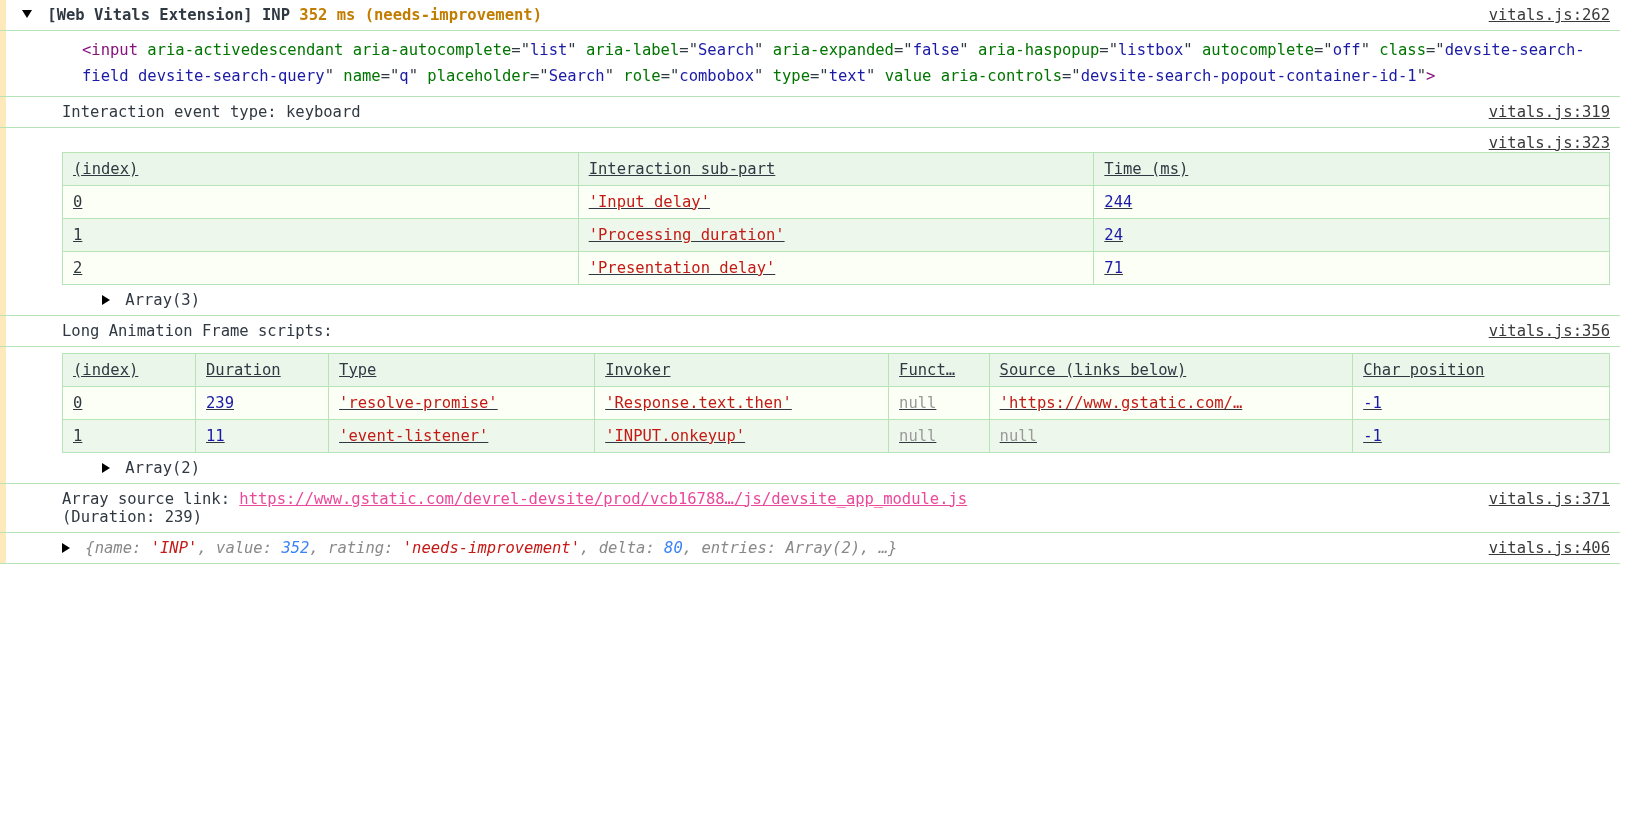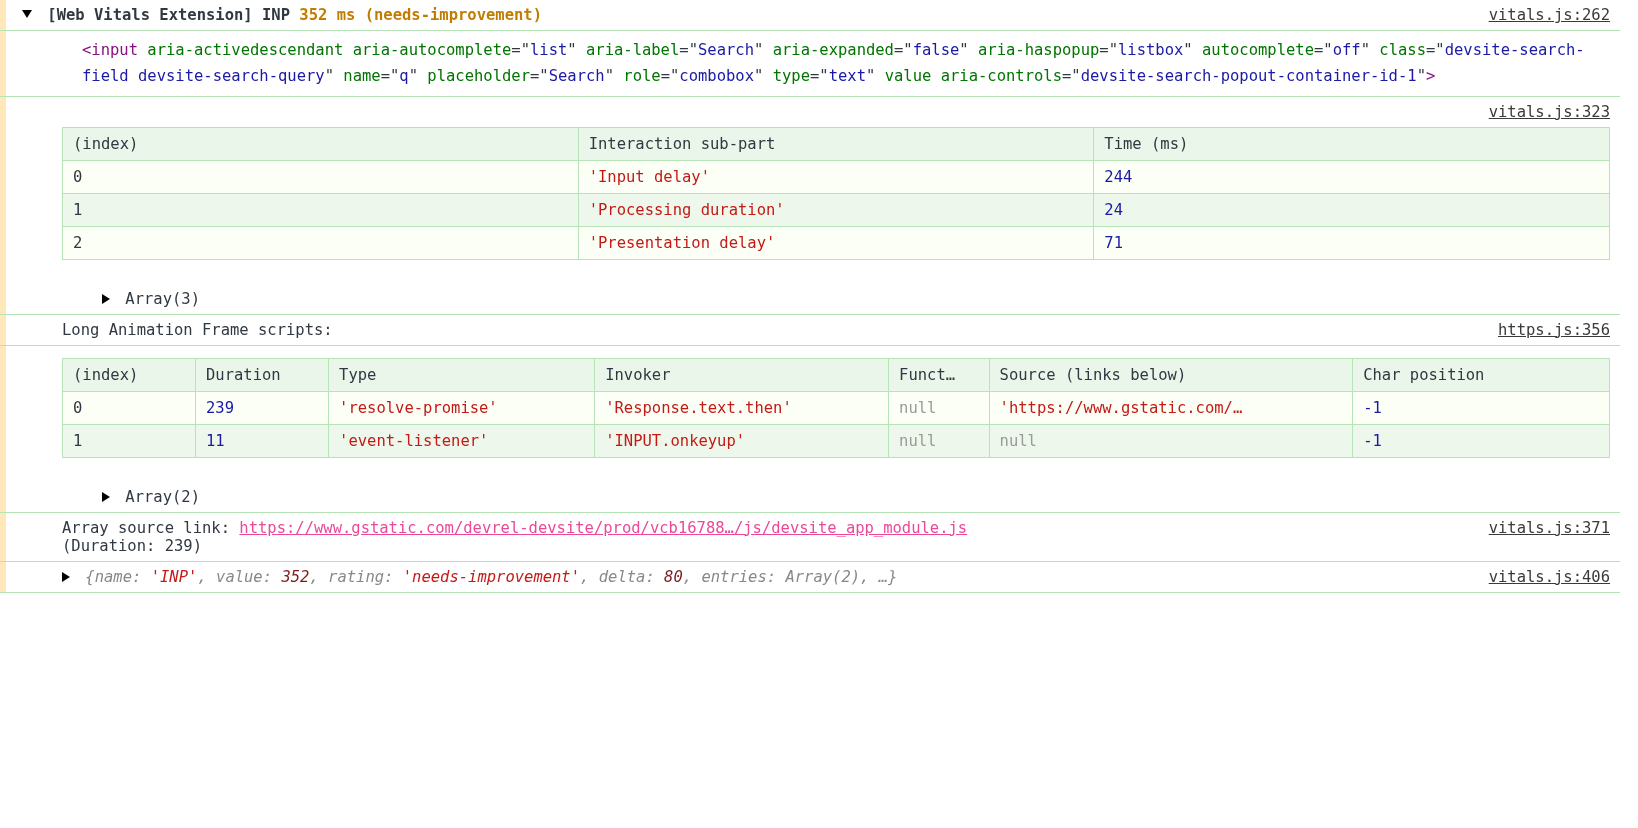--- a/index.html
+++ b/index.html
@@ -67,22 +67,23 @@
     border-top: 5.5px solid transparent;
     border-bottom: 5.5px solid transparent;
     border-left: 8px solid #000;
     margin-right: 6px;
   }
   .indent-1 { padding-left: 40px; }
   .tbl-wrap { padding-left: 40px; }
   .tbl {
     width: 100%;
     border-collapse: collapse;
-    margin-top: 6px;
+    margin-top: 0;
     table-layout: fixed;
+    text-decoration: underline;
   }
   .tbl th, .tbl td {
     border: 1px solid #b7e4b7;
     padding: 7px 10px;
     text-align: left;
     font-weight: normal;
     overflow: hidden;
     text-overflow: ellipsis;
     white-space: nowrap;
   }
@@ -93,22 +94,22 @@
   .c-blue { color: #1a1aa6; }
   .c-maroon { color: #881280; }
   .c-green { color: #007500; }
   .c-attrval { color: #1a1aa6; font-style: normal;}
   .c-grey { color: #9a9a9a; }
   .bold { font-weight: bold; }
   .c-orange { color: #c27d00; font-weight: bold; }
   .obj-summary { font-style: italic; color: #888; }
   .obj-summary .k { color: #888; }
   .obj-summary .s { color: #c41a16; }
-  .obj-summary .n { color: #7f1d1d; }
-  .array-sum { padding-left: 40px; padding-top: 6px; margin-top: 24px; }
+  .obj-summary .n { color: #3b82f6; }
+  .array-sum { padding-left: 40px; padding-top: 6px; }
   .el-code {
     padding-left: 60px;
     line-height: 1.7;
     word-wrap: break-word;
     overflow-wrap: break-word;
   }
   a.inlink { color: #ec4899; text-decoration: underline; }
   .flex-between { display:flex; justify-content: space-between; align-items: flex-start; gap: 20px;}
 </style>
 </head>
@@ -131,20 +132,29 @@
     </div>
   </div>
 
   <div class="log-row">
     <div class="gutter"></div>
     <div class="content">
       <div class="el-code" id="el-code"><span class="c-maroon">&lt;input</span> <span class="c-green">aria-activedescendant</span> <span class="c-green">aria-autocomplete</span>="<span class="c-attrval">list</span>" <span class="c-green">aria-label</span>="<span class="c-attrval">Search</span>" <span class="c-green">aria-expanded</span>="<span class="c-attrval">false</span>" <span class="c-green">aria-haspopup</span>="<span class="c-attrval">listbox</span>" <span class="c-green">autocomplete</span>="<span class="c-attrval">off</span>" <span class="c-green">class</span>="<span class="c-attrval">devsite-search-field devsite-search-query</span>" <span class="c-green">name</span>="<span class="c-attrval">q</span>" <span class="c-green">placeholder</span>="<span class="c-attrval">Search</span>" <span class="c-green">role</span>="<span class="c-attrval">combobox</span>" <span class="c-green">type</span>="<span class="c-attrval">text</span>" <span class="c-green">value</span> <span class="c-green">aria-controls</span>="<span class="c-attrval">devsite-search-popout-container-id-1</span>"<span class="c-maroon">&gt;</span></div>
     </div>
   </div>
 
+  <div class="log-row">
+    <div class="gutter"></div>
+    <div class="content">
+      <div class="line">
+        <div class="line-main indent-1">Interaction event type: keyboard</div>
+        <a class="source-link">vitals.js:319</a>
+      </div>
+    </div>
+  </div>
 
   <div class="log-row">
     <div class="gutter"></div>
     <div class="content">
       <div class="line">
         <div class="line-main"></div>
         <a class="source-link">vitals.js:323</a>
       </div>
       <div class="tbl-wrap">
         <table class="tbl">
@@ -184,21 +194,21 @@
         </div>
       </div>
     </div>
   </div>
 
   <div class="log-row">
     <div class="gutter"></div>
     <div class="content">
       <div class="line">
         <div class="line-main indent-1">Long Animation Frame scripts:</div>
-        <a class="source-link">https.js:356</a>
+        <a class="source-link">vitals.js:356</a>
       </div>
     </div>
   </div>
 
   <div class="log-row">
     <div class="gutter"></div>
     <div class="content">
       <div class="tbl-wrap">
         <table class="tbl">
           <colgroup>

